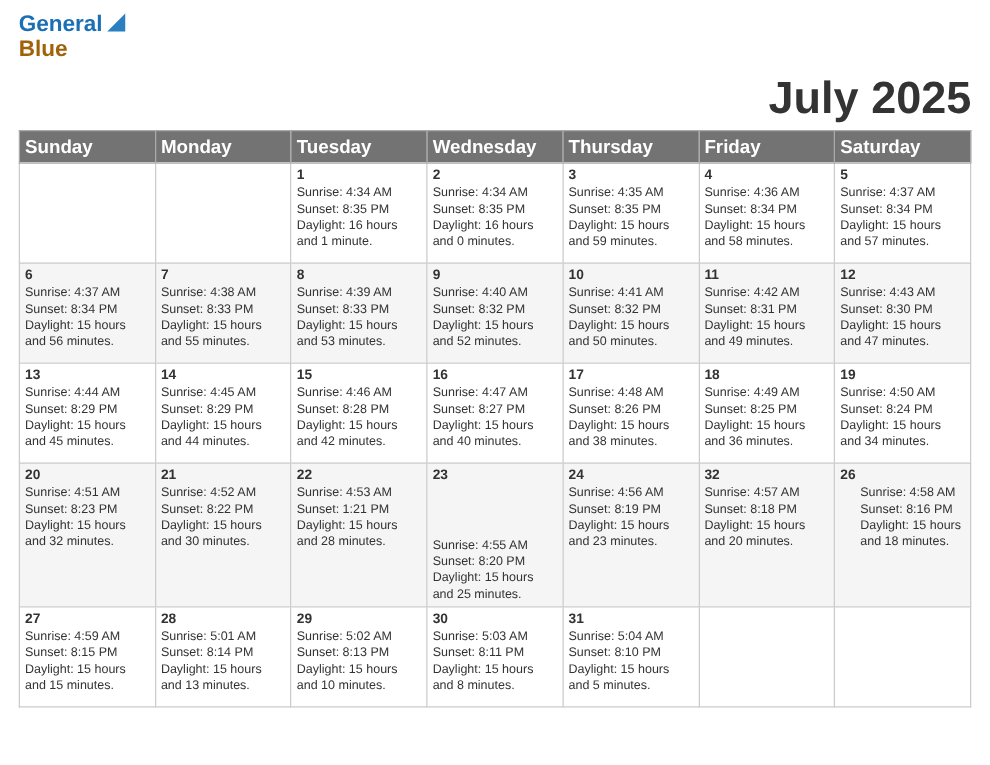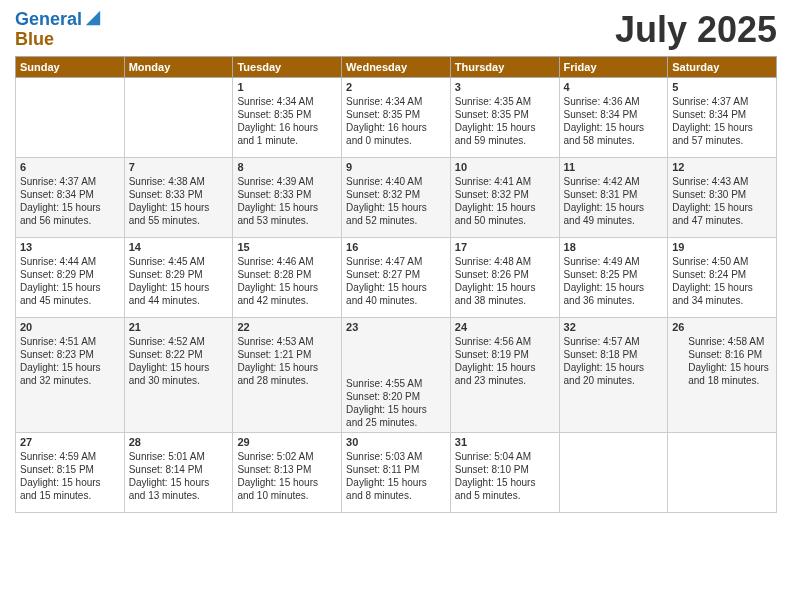--- a/index.html
+++ b/index.html
@@ -35,40 +35,41 @@
       color: #1a6fb5;
     }
     .logo-icon {
       width: 18px;
       height: 22px;
       margin-left: 2px;
       margin-top: -4px;
     }
     .title-block {
       text-align: right;
+      margin-top: 48px;
     }
     .month-title {
       font-size: 36px;
       font-weight: bold;
       color: #333;
       line-height: 1.1;
     }
     .location-title {
       font-size: 13px;
       color: #555;
     }
     .calendar-table {
       width: 100%;
       border-collapse: collapse;
       table-layout: fixed;
     }
     .calendar-table th {
-      background-color: #a16207;
+      background-color: #737373;
       color: #fff;
-      font-size: 11px;
+      font-size: 15px;
       font-weight: bold;
       padding: 4px 4px;
       border: 1px solid #aaa;
       text-align: left;
     }
     .calendar-table td {
       border: 1px solid #ccc;
       vertical-align: top;
       padding: 3px 4px;
       font-size: 9.5px;

